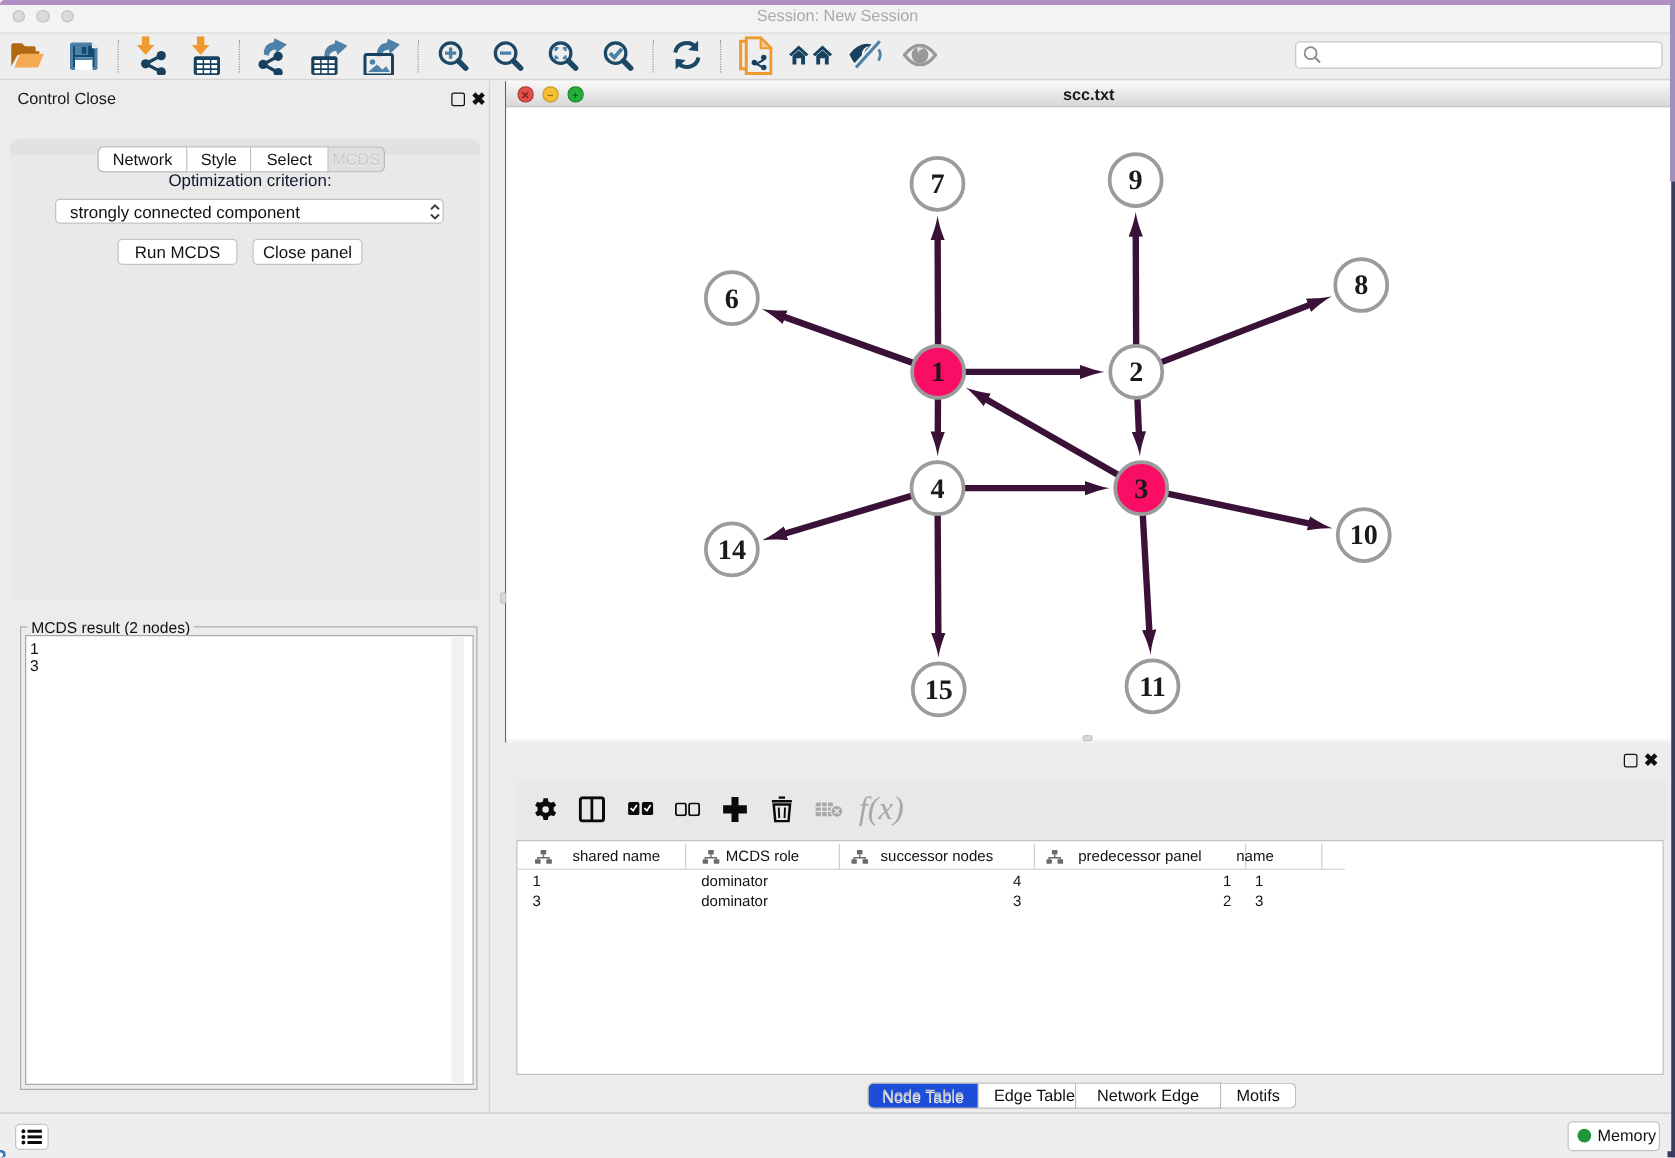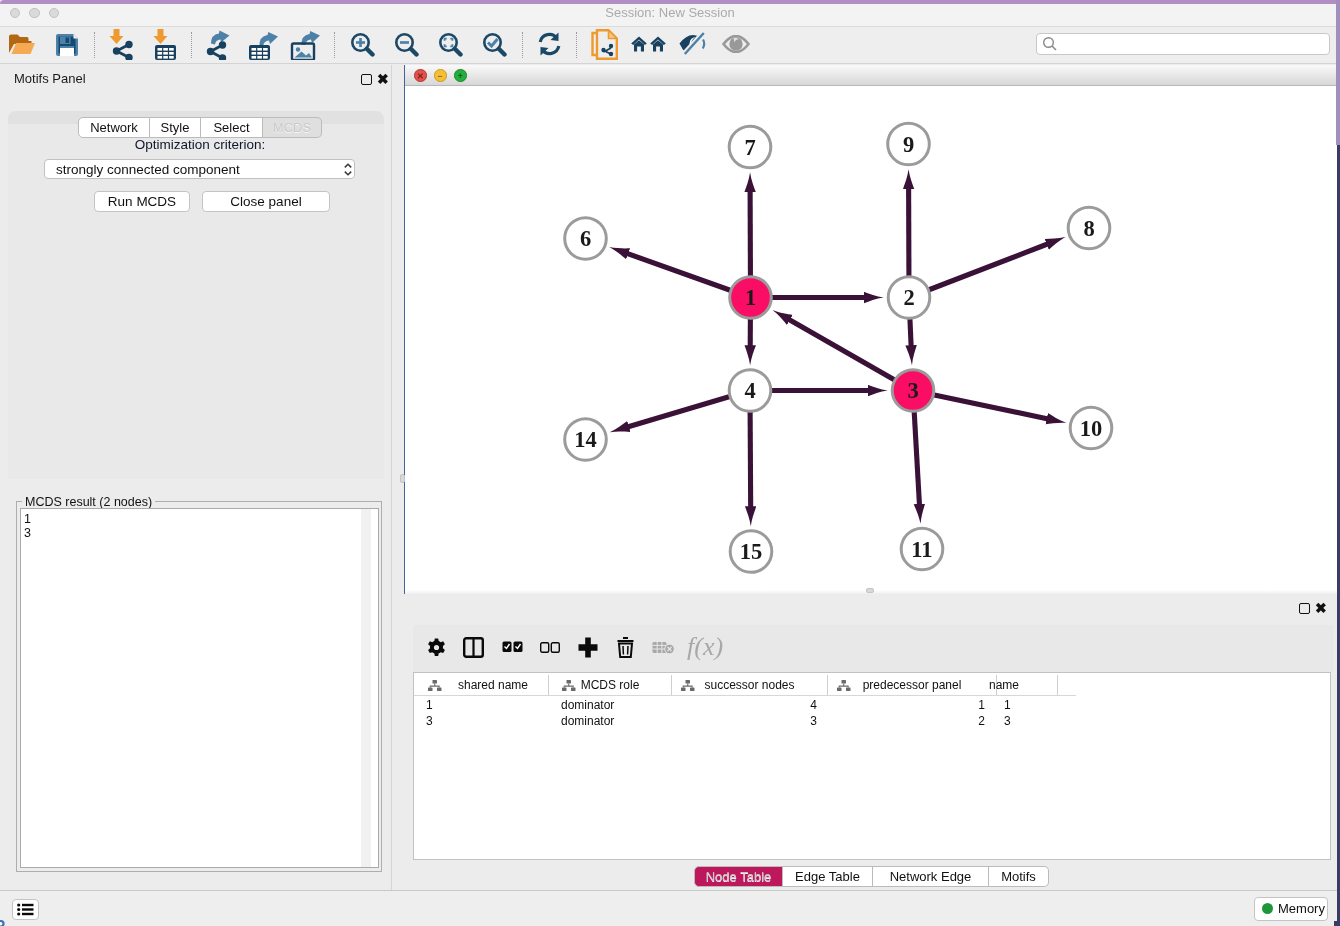--- a/index.html
+++ b/index.html
@@ -223,50 +223,51 @@
   <path d="M1.5,9 Q14,-7 26.5,9 Q14,25 1.5,9 Z" fill="none" stroke="#9A999A" stroke-width="2.6"></path>
   <circle cx="14" cy="9" r="6.7" fill="#9A999A"></circle>
   <path d="M11.5,3.2 a6,6 0 0 1 5.5,1 a4.5,4.5 0 0 0 -4.5,3.2 Z" fill="#E4E3E4"></path>
 </svg>
 <svg class="abs" style="left:1042px;top:36px;" width="16" height="16" viewBox="0 0 16 16">
   <circle cx="6.5" cy="6.5" r="4.8" fill="none" stroke="#8A898A" stroke-width="1.4"></circle>
   <line x1="10" y1="10" x2="14" y2="14" stroke="#8A898A" stroke-width="1.6"></line>
 </svg>
 
 <div class="abs" id="cpanel"></div>
-<div class="abs" id="cp-title">Motifs Panel</div>
+<div class="abs" id="cp-title">Control Close</div>
 <div class="abs hdr-float" style="left:361px;top:74px;"></div>
 <div class="abs" style="left:377px;top:71px;font-size:14px;font-weight:bold;color:#111;">✖</div>
 <div class="abs" id="cp-inner"></div>
 <div class="abs tabrow" style="left:78px;top:97px;margin-top:20px;">
   <div class="tab first" style="width:72px;">Network</div>
   <div class="tab" style="width:51px;">Style</div>
   <div class="tab" style="width:62px;">Select</div>
-  <div class="tab sel" style="width:59px;">MCDS</div>
+  <div class="tab sel" style="width:45px;">MCDS</div>
 </div>
 <div class="abs" id="optlabel">Optimization criterion:</div>
 <div class="abs" id="optselect"></div>
 <svg class="abs" style="left:343px;top:163px;" width="10" height="13" viewBox="0 0 10 13">
   <path d="M1.8,4.4 L5,1.2 L8.2,4.4" fill="none" stroke="#3A3A3A" stroke-width="1.5"></path>
   <path d="M1.8,8.6 L5,11.8 L8.2,8.6" fill="none" stroke="#3A3A3A" stroke-width="1.5"></path>
 </svg>
 <div class="abs" style="left:56px;top:162px;font-size:13.5px;color:#111;">strongly connected component</div>
 <div class="abs btn" style="left:94px;top:191px;width:96px;height:21px;line-height:19px;">Run MCDS</div>
-<div class="abs btn" style="left:202px;top:191px;width:128px;height:21px;line-height:19px;">Close panel</div>
+<div class="abs btn" style="left:202px;top:191px;width:88px;height:21px;line-height:19px;">Close panel</div>
 <div class="abs" id="mcdsbox"></div>
 <div class="abs" id="mcdslegend">MCDS result (2 nodes)</div>
 <div class="abs" id="mcdswhite"></div>
 <div class="abs" style="left:361px;top:509px;width:10px;height:358px;background:#F2F1F2;"></div>
 <div class="abs" style="left:24px;top:512px;font-size:12.5px;color:#111;">1<br>3</div>
 
 <div class="abs" id="netwin">
   <div class="abs" id="nettitle"></div>
   <div class="abs mac" style="left:9px;background:#E2514A;border:0.5px solid #B03A33;color:#7E1F1B;">✕</div>
   <div class="abs mac" style="left:29px;background:#F6BE35;border:0.5px solid #CE9A22;color:#8E6A11;">−</div>
   <div class="abs mac" style="left:49px;background:#25AE3B;border:0.5px solid #1B8A2E;color:#0E5E1C;">+</div>
+  <div class="abs" style="left:0;top:3px;width:100%;text-align:center;font-size:13px;font-weight:bold;color:#1A1A1A;">scc.txt</div>
   <div class="abs" id="netcanvas"></div>
   <div class="abs" id="netgrad"></div>
 </div>
 <svg class="abs" id="graph" style="left:404px;top:86px;" width="933" height="504" viewBox="0 0 933 504">
 <defs>
       <marker id="arr" markerWidth="21" markerHeight="12" refX="5" refY="5.75" orient="auto" markerUnits="userSpaceOnUse">
         <path d="M0,0 C5,1.8 12,4.6 20,5.75 C12,6.9 5,9.7 0,11.5 Z" fill="#3A1238"></path>
       </marker>
     </defs>
 <line x1="346.5" y1="211.5" x2="346.1" y2="101.3" stroke="#3A1238" stroke-width="5.1" marker-end="url(#arr)"></line>
@@ -378,22 +379,22 @@
   <div class="td" style="left:258px;top:24px;width:145px;text-align:right;">4</div>
   <div class="td" style="left:414px;top:24px;width:157px;text-align:right;">1</div>
   <div class="td" style="left:590px;top:24px;">1</div>
   <div class="td" style="left:12px;top:40px;">3</div>
   <div class="td" style="left:147px;top:40px;">dominator</div>
   <div class="td" style="left:258px;top:40px;width:145px;text-align:right;">3</div>
   <div class="td" style="left:414px;top:40px;width:157px;text-align:right;">2</div>
   <div class="td" style="left:590px;top:40px;">3</div>
 </div>
 <div class="abs tabrow" style="left:694px;top:866px;">
-  <div class="btab sel" style="width:89px;border-radius:5px 0 0 5px;border-left:1px solid #BCBBBC;background:#be185d;color:#CBCACB;text-shadow:0 1px 0 #F5F5F5;">Node Table</div>
-  <div class="btab" style="width:90px;">Edge Table</div>
+  <div class="btab sel" style="width:89px;border-radius:5px 0 0 5px;border-left:1px solid #BCBBBC;background:#1d4ed8;color:#CBCACB;text-shadow:0 1px 0 #F5F5F5;">Node Table</div>
+  <div class="btab" style="width:78px;text-align:right;">Edge Table</div>
   <div class="btab" style="width:116px;">Network Edge</div>
   <div class="btab" style="width:60px;border-radius:0 5px 5px 0;">Motifs</div>
 </div>
 
 <div class="abs" id="statusbar"></div>
 <div class="abs btn" style="left:12px;top:899px;width:27px;height:21px;"></div>
 <svg class="abs" style="left:17px;top:903px;" width="17" height="13" viewBox="0 0 17 13">
   <g fill="#0A0A0A">
     <circle cx="1.7" cy="2" r="1.6"></circle>
       <rect x="5" y="0.8" width="11.5" height="2.4"></rect>

